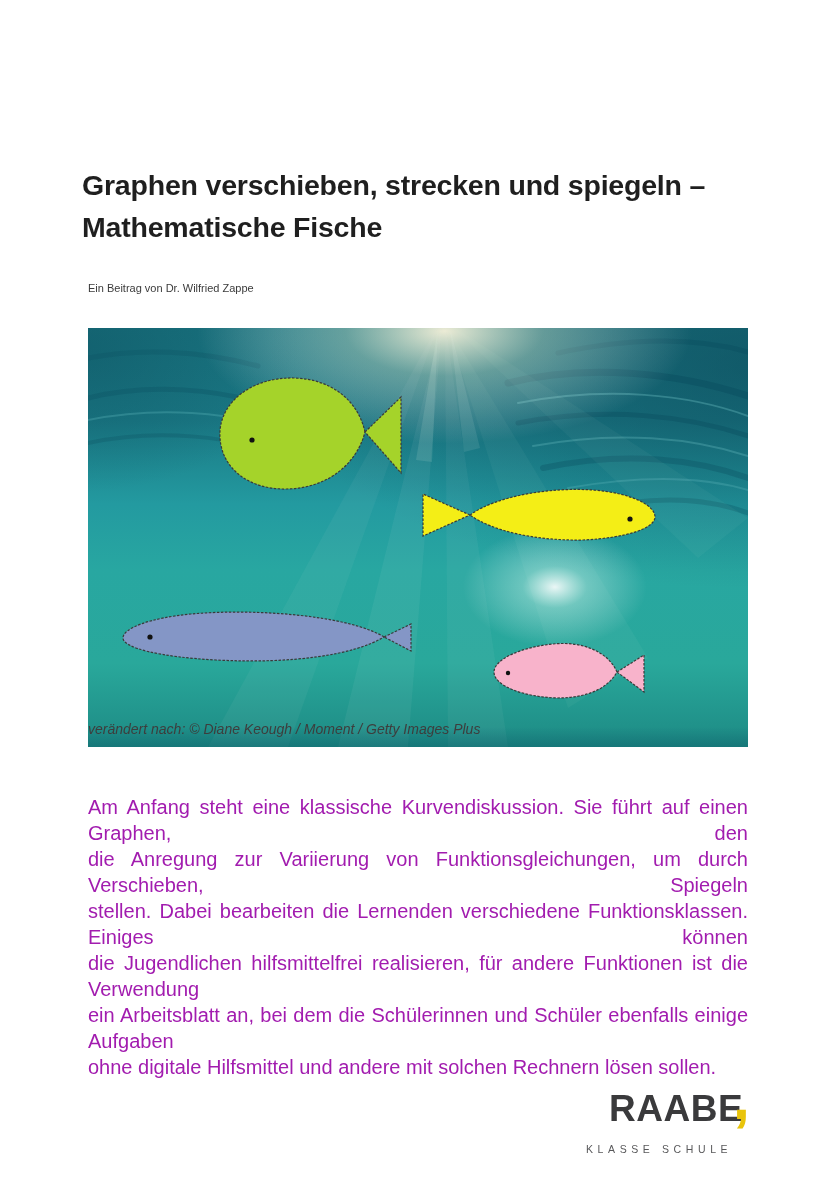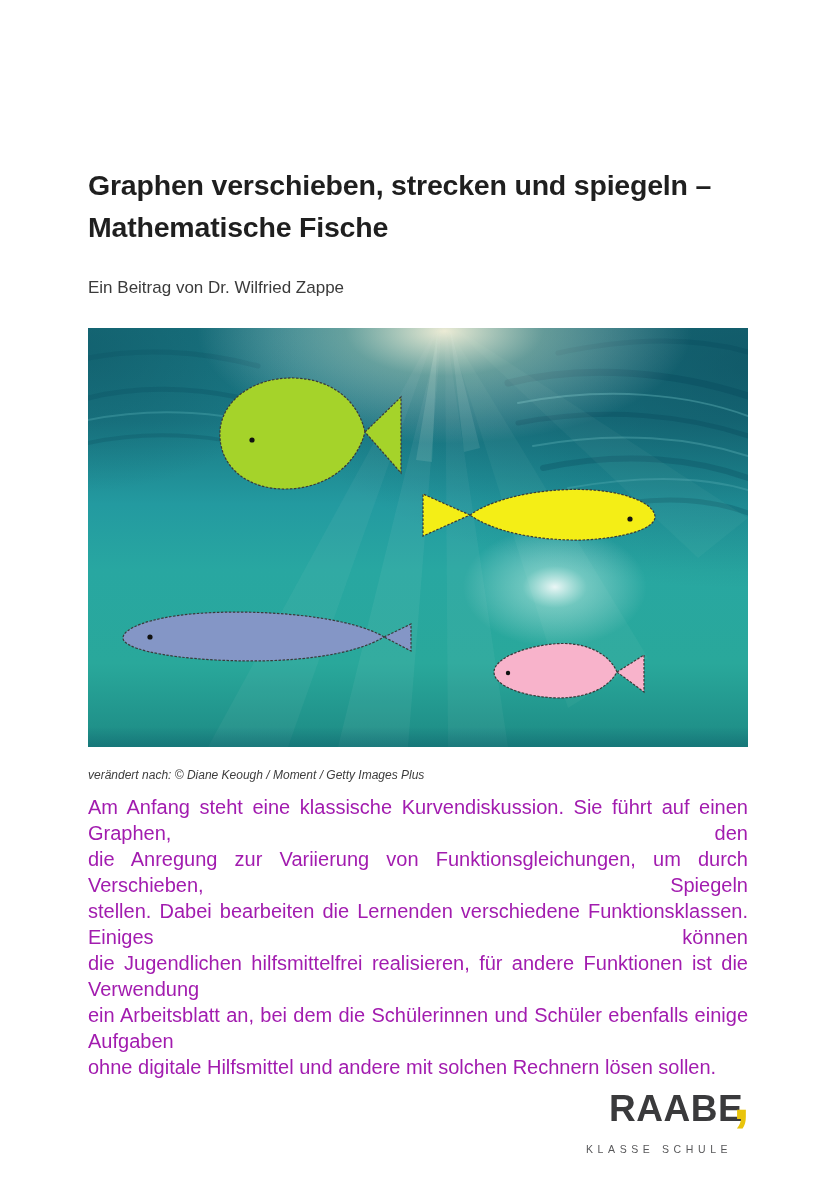--- a/index.html
+++ b/index.html
@@ -4,37 +4,37 @@
 <style>
   html,body{margin:0;padding:0;background:#ffffff;}
   .page{
     position:relative;
     width:840px;height:1200px;
     background:#ffffff;
     font-family:"Liberation Sans",sans-serif;
     overflow:hidden;
   }
   .title{
-    position:absolute;left:88px;top:164px;width:670px;
+    position:absolute;left:82px;top:164px;width:670px;
     margin:0;
     font-size:28.5px;line-height:42px;font-weight:700;
     letter-spacing:-0.2px;color:#1f1f1f;
   }
   .byline{
     position:absolute;left:88px;top:278px;width:660px;
-    font-size:17px;line-height:20px;color:#3b3b3b;
+    font-size:11px;line-height:20px;color:#3b3b3b;
   }
   .figure{
     position:absolute;left:88px;top:328px;width:660px;height:419px;
     margin:0;padding:0;
   }
   .figure svg{display:block;}
   .credit{
-    position:absolute;left:88px;top:766px;width:660px;
-    font-size:12px;line-height:19px;font-style:italic;color:#3d3d3d;
+    position:absolute;left:88px;top:720px;width:660px;
+    font-size:14px;line-height:19px;font-style:italic;color:#3d3d3d;
   }
   .para{
     position:absolute;left:88px;top:794px;width:660px;
     font-size:20px;line-height:26px;color:#a21caf;
   }
   .para-line{
     text-align:justify;
     text-align-last:justify;
   }
   .para-line.last{text-align-last:left;}

